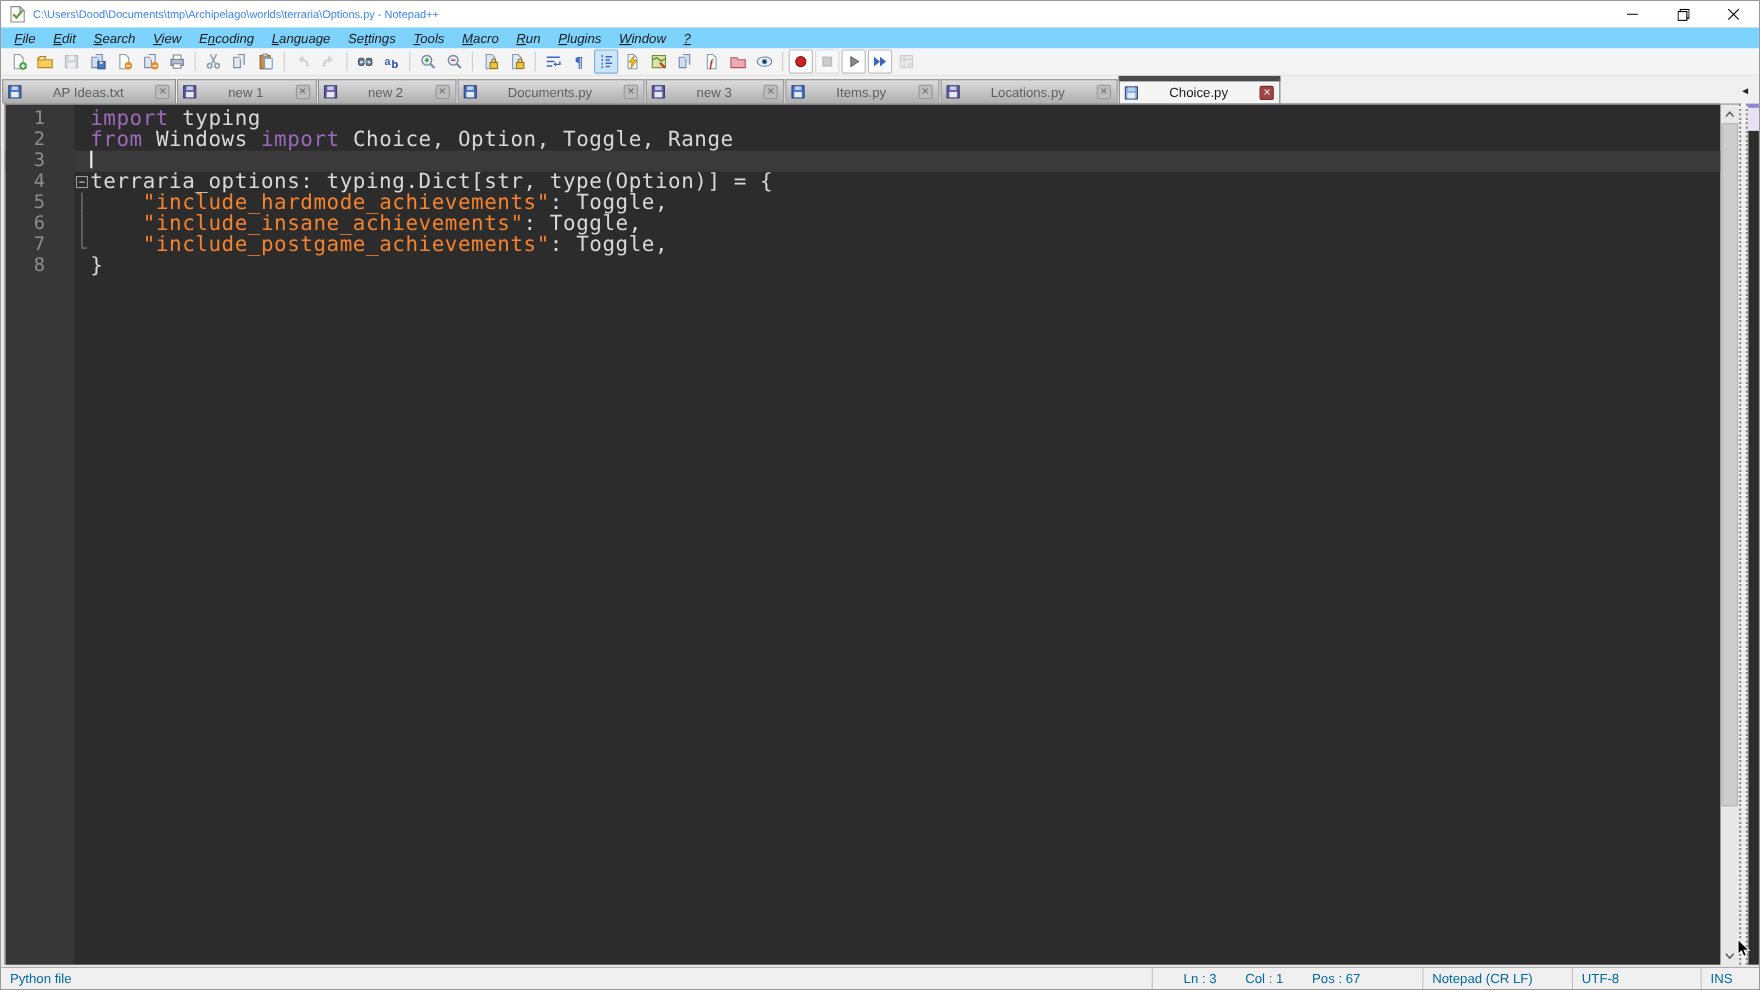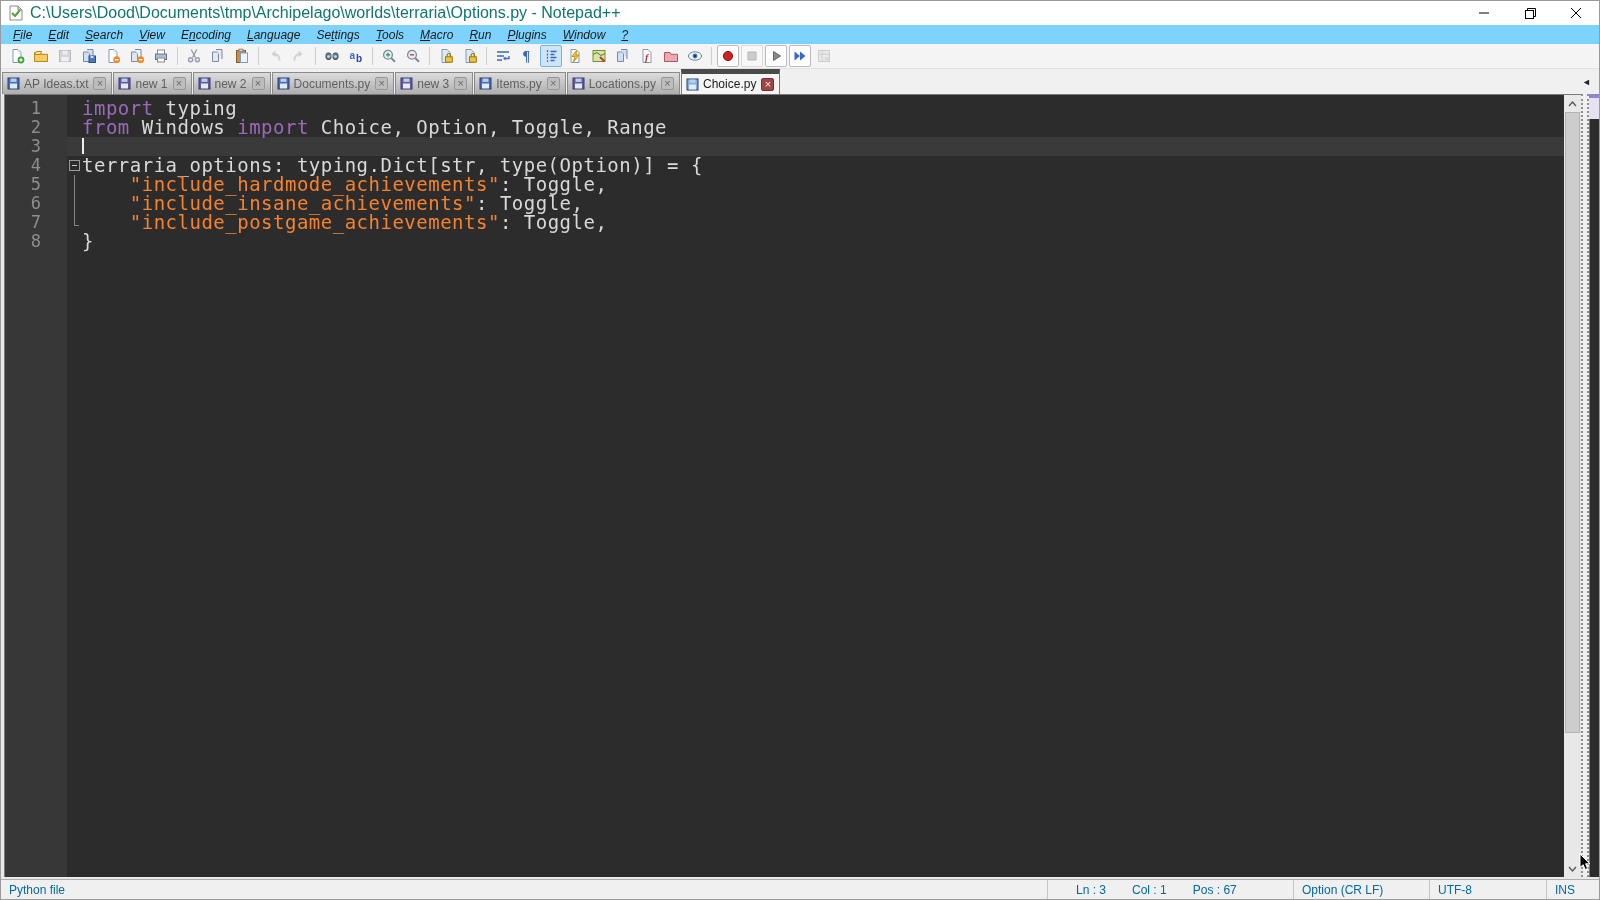--- a/index.html
+++ b/index.html
@@ -3,40 +3,40 @@
 <meta charset="utf-8">
 <style>
   * { margin:0; padding:0; box-sizing:border-box; }
   html,body { width:1600px; height:900px; overflow:hidden; }
   body { font-family:"Liberation Sans", sans-serif; background:#f0f0f0; }
   .window { width:1600px; height:900px; display:flex; flex-direction:column; border:1px solid #9a9a9a; background:#f0f0f0; position:relative; }
 
   
   .titlebar { height:24px; background:#ffffff; display:flex; align-items:center; flex:0 0 auto; }
   .app-icon { width:16px; height:16px; margin:0 6px 0 7px; display:inline-flex; }
-  .title-text { font-size:16px; color:#0f766e; white-space:nowrap; }
+  .title-text { font-size:10px; color:#3b82f6; white-space:nowrap; }
   .win-controls { margin-left:auto; display:flex; height:100%; }
   .win-btn { width:46px; height:100%; display:flex; align-items:center; justify-content:center; color:#000; }
 
   
   .menubar { height:19px; background:#7dd3fc; display:flex; align-items:center; padding-left:4px; flex:0 0 auto;font-style:italic; }
   .menu-item { font-size:12px; color:#1a1a1a; padding:2px 8px; white-space:pre; }
   .menu-item .mn { text-decoration:underline; }
 
   
   .toolbar { height:25px; background:#f4f4f4; display:flex; align-items:center; padding-left:4px; flex:0 0 auto; border-bottom:1px solid #e2e2e2; }
   .tb-btn { width:22px; height:22px; display:inline-flex; align-items:center; justify-content:center; margin:0 1px; border:1px solid transparent; border-radius:2px; }
   .tb-btn.disabled { opacity:.45; filter:grayscale(70%); }
   .tb-btn.active { background:#cde6f7; border-color:#7ab0df; }
   .tb-btn.boxed { border-color:#bcbcbc; background:#fdfdfd; }
   .tb-sep { width:1px; height:18px; background:#cfcfcf; margin:0 4px; }
 
   
   .tabbar { height:25px; background:#f0f0f0; display:flex; align-items:flex-end; padding-left:1px; flex:0 0 auto; position:relative; }
-  .tab { height:22px; display:flex; align-items:center; padding:0 5px 0 4px; margin-right:1px; background:linear-gradient(#dcdcdc,#aeaeae); border:1px solid #8a8a8a; border-bottom:none; font-size:12px; color:#5f5f5f; white-space:nowrap; }
+  .tab { height:22px; display:flex; align-items:center; padding:0 5px 0 4px; margin-right:1px; background:linear-gradient(#dcdcdc,#aeaeae); border:1px solid #8a8a8a; border-bottom:none; font-size:12px; color:#5f5f5f; white-space:nowrap;gap:24px; }
   .tab .tab-label { margin:0 5px 0 4px; }
   .tab .tab-close { width:13px; height:13px; display:inline-flex; align-items:center; justify-content:center; background:#bdbdbd; border:1px solid #979797; border-radius:2px; color:#6a6a6a; font-size:11px; line-height:1; }
   .tab.active { height:25px; background:#f5f5f5; color:#1c1c1c; border-color:#7a7a7a; border-top:5px solid var(--active-tab-top); }
   .tab.active .tab-close { background:#a04545; border-color:#7c2e2e; color:#f2f2f2; }
   .tab-scroll { margin-left:auto; margin-right:6px; align-self:center; font-size:9px; color:#222; padding:2px; }
 
   
   .main { flex:1 1 auto; display:flex; background:#e9e9e9; padding-left:3px; padding-bottom:2px; min-height:0; }
   .editor { flex:1 1 auto; background:linear-gradient(to right, var(--gutter-bg) 62px, var(--editor-bg) 62px); overflow:hidden; padding-top:4px; position:relative; border-top:1px solid #7a7a7a; border-left:1px solid #7a7a7a; }
   .line { display:flex; height:19px; font-family:"DejaVu Sans Mono", monospace; font-size:19px; line-height:19px; letter-spacing:.5px; }
@@ -509,21 +509,21 @@
     <div class="sb-seg seg-doc">Python file</div>
     <div class="sb-seg seg-len">
       <span>length : 259</span>
       <span>lines : 8</span>
     </div>
     <div class="sb-seg seg-pos">
       <span>Ln : 3</span>
       <span>Col : 1</span>
       <span>Pos : 67</span>
     </div>
-    <div class="sb-seg seg-eol">Option (CR LF)</div>
+    <div class="sb-seg seg-eol">Notepad (CR LF)</div>
     <div class="sb-seg seg-enc">UTF-8</div>
     <div class="sb-seg seg-ins">INS</div>
   </div>
 
   <div class="mouse-cursor">
     <svg width="13" height="18" viewBox="0 0 13 18">
         <path d="M1 1v13.5l3.2-2.8 2 4.8 2.4-1-2-4.7H11z" fill="#000" stroke="#fff" stroke-width="1"></path>
       </svg>
   </div>
 

